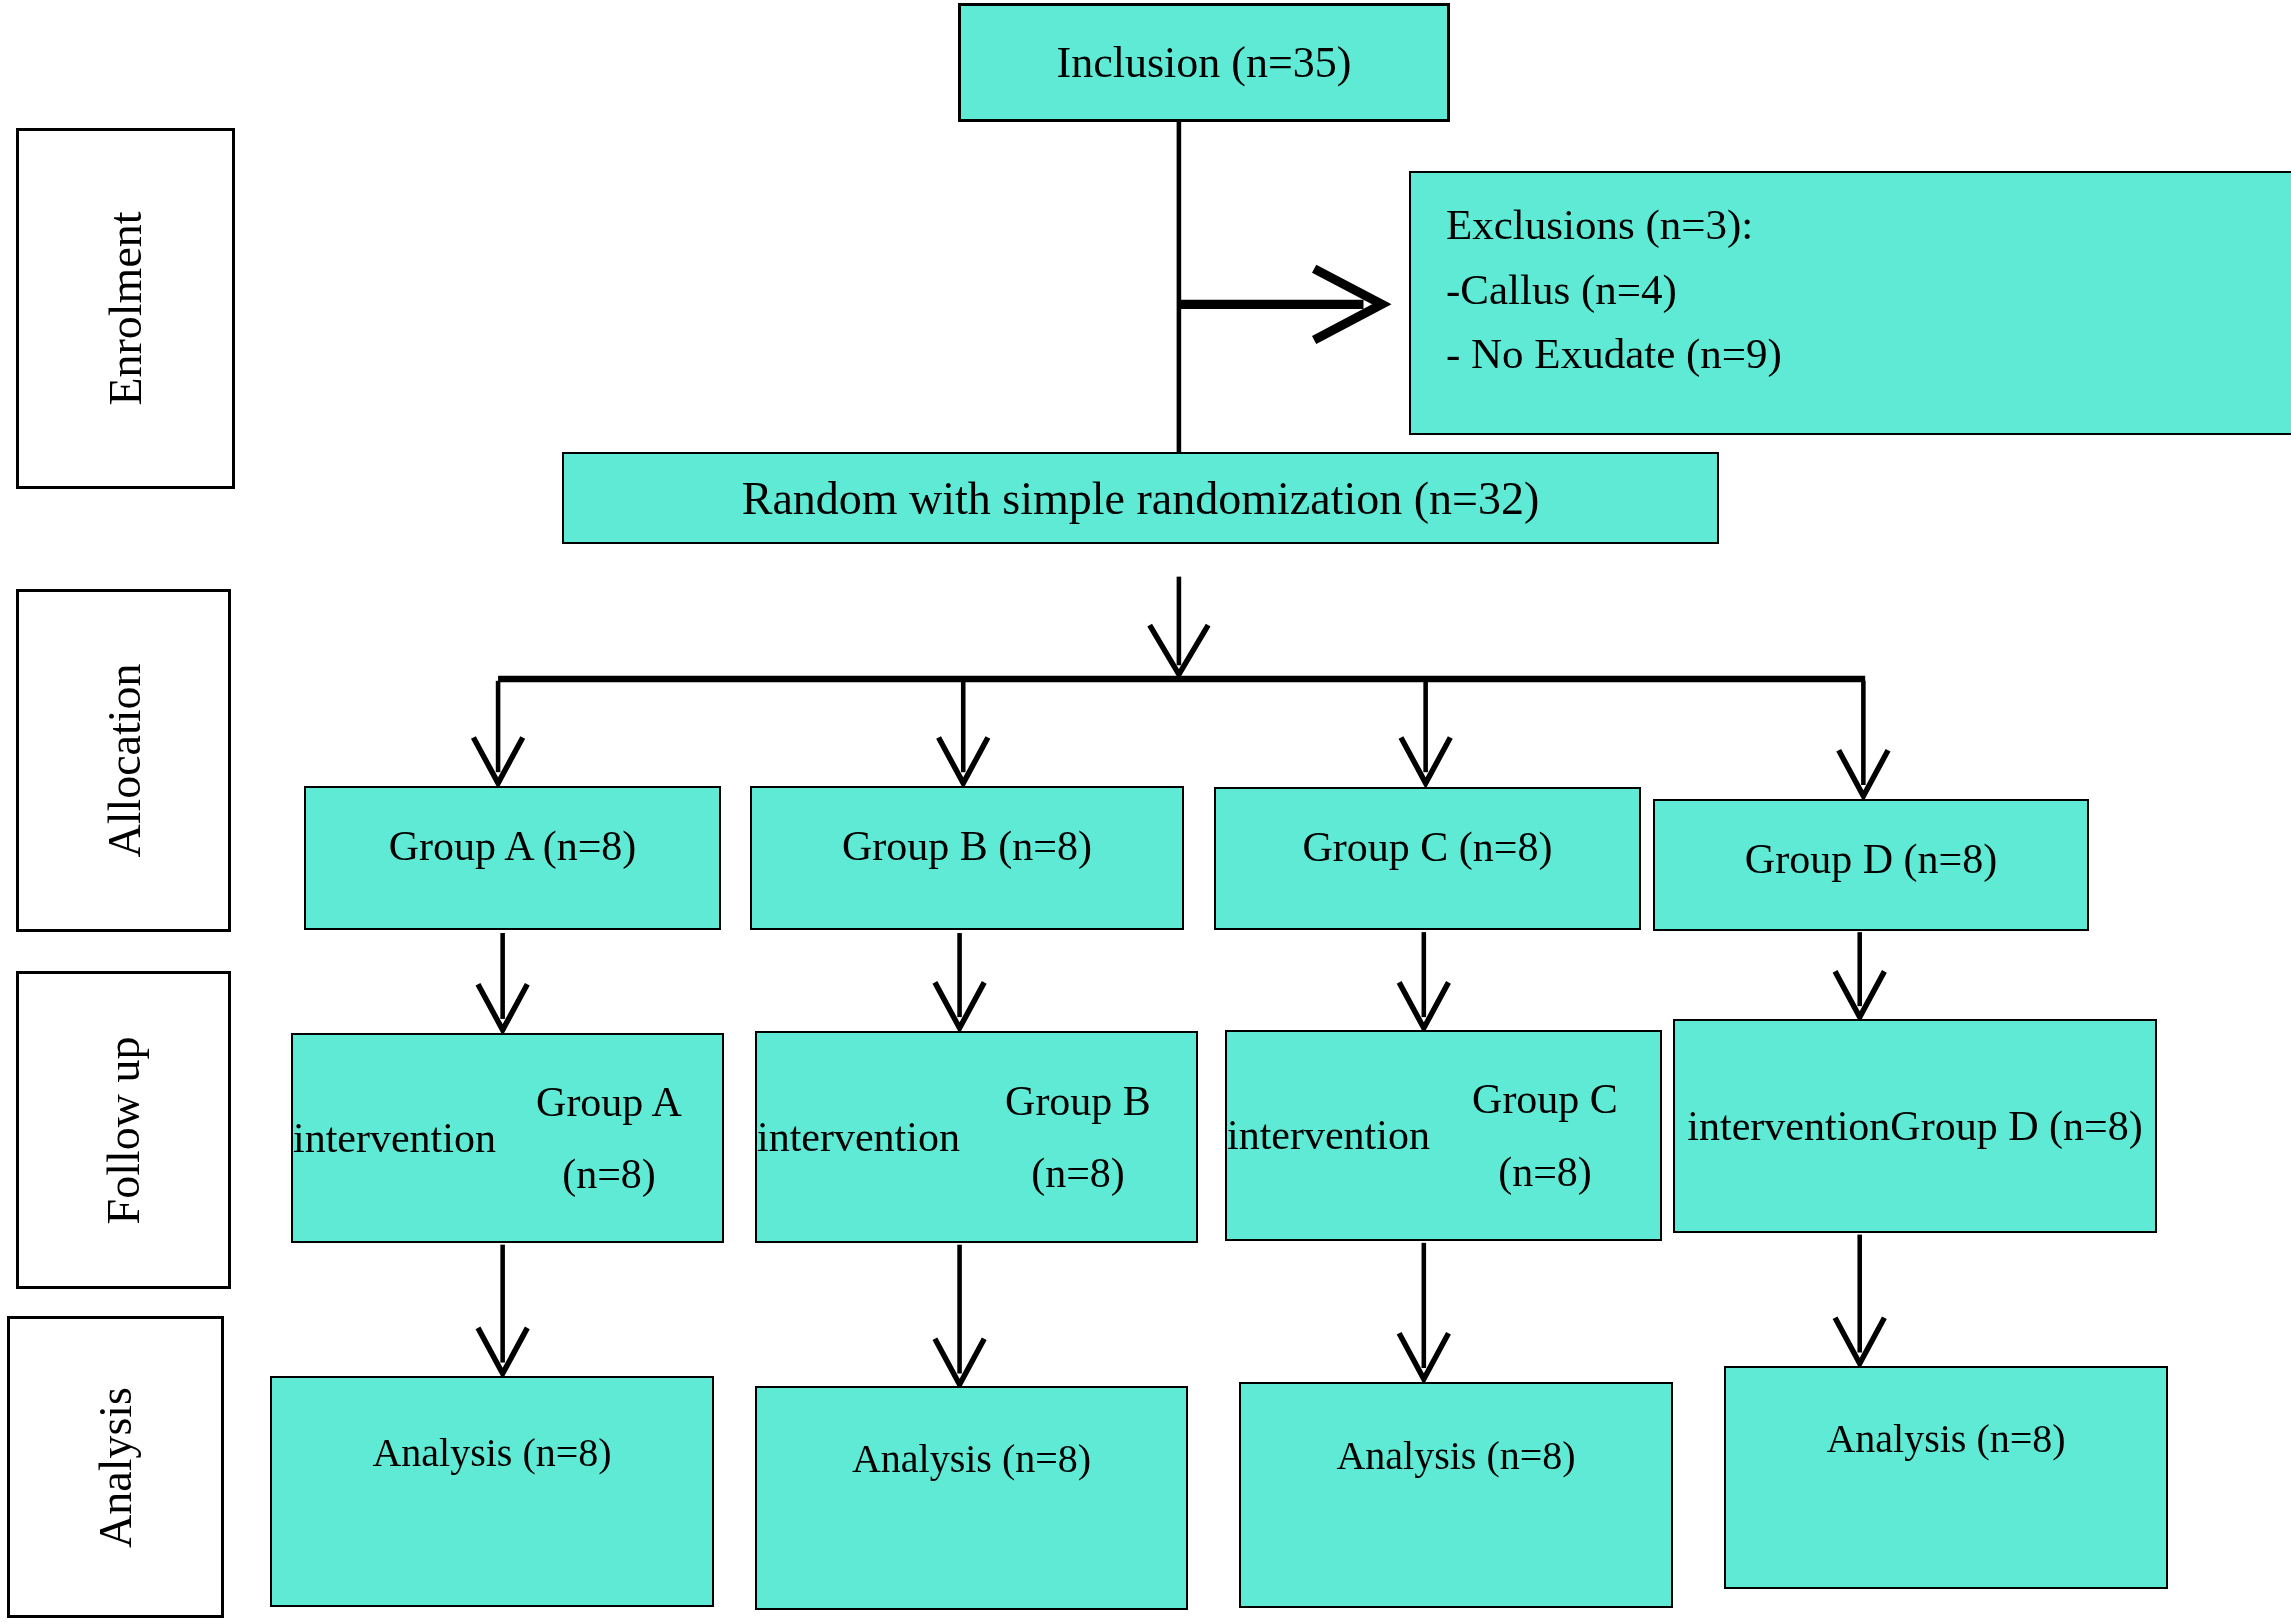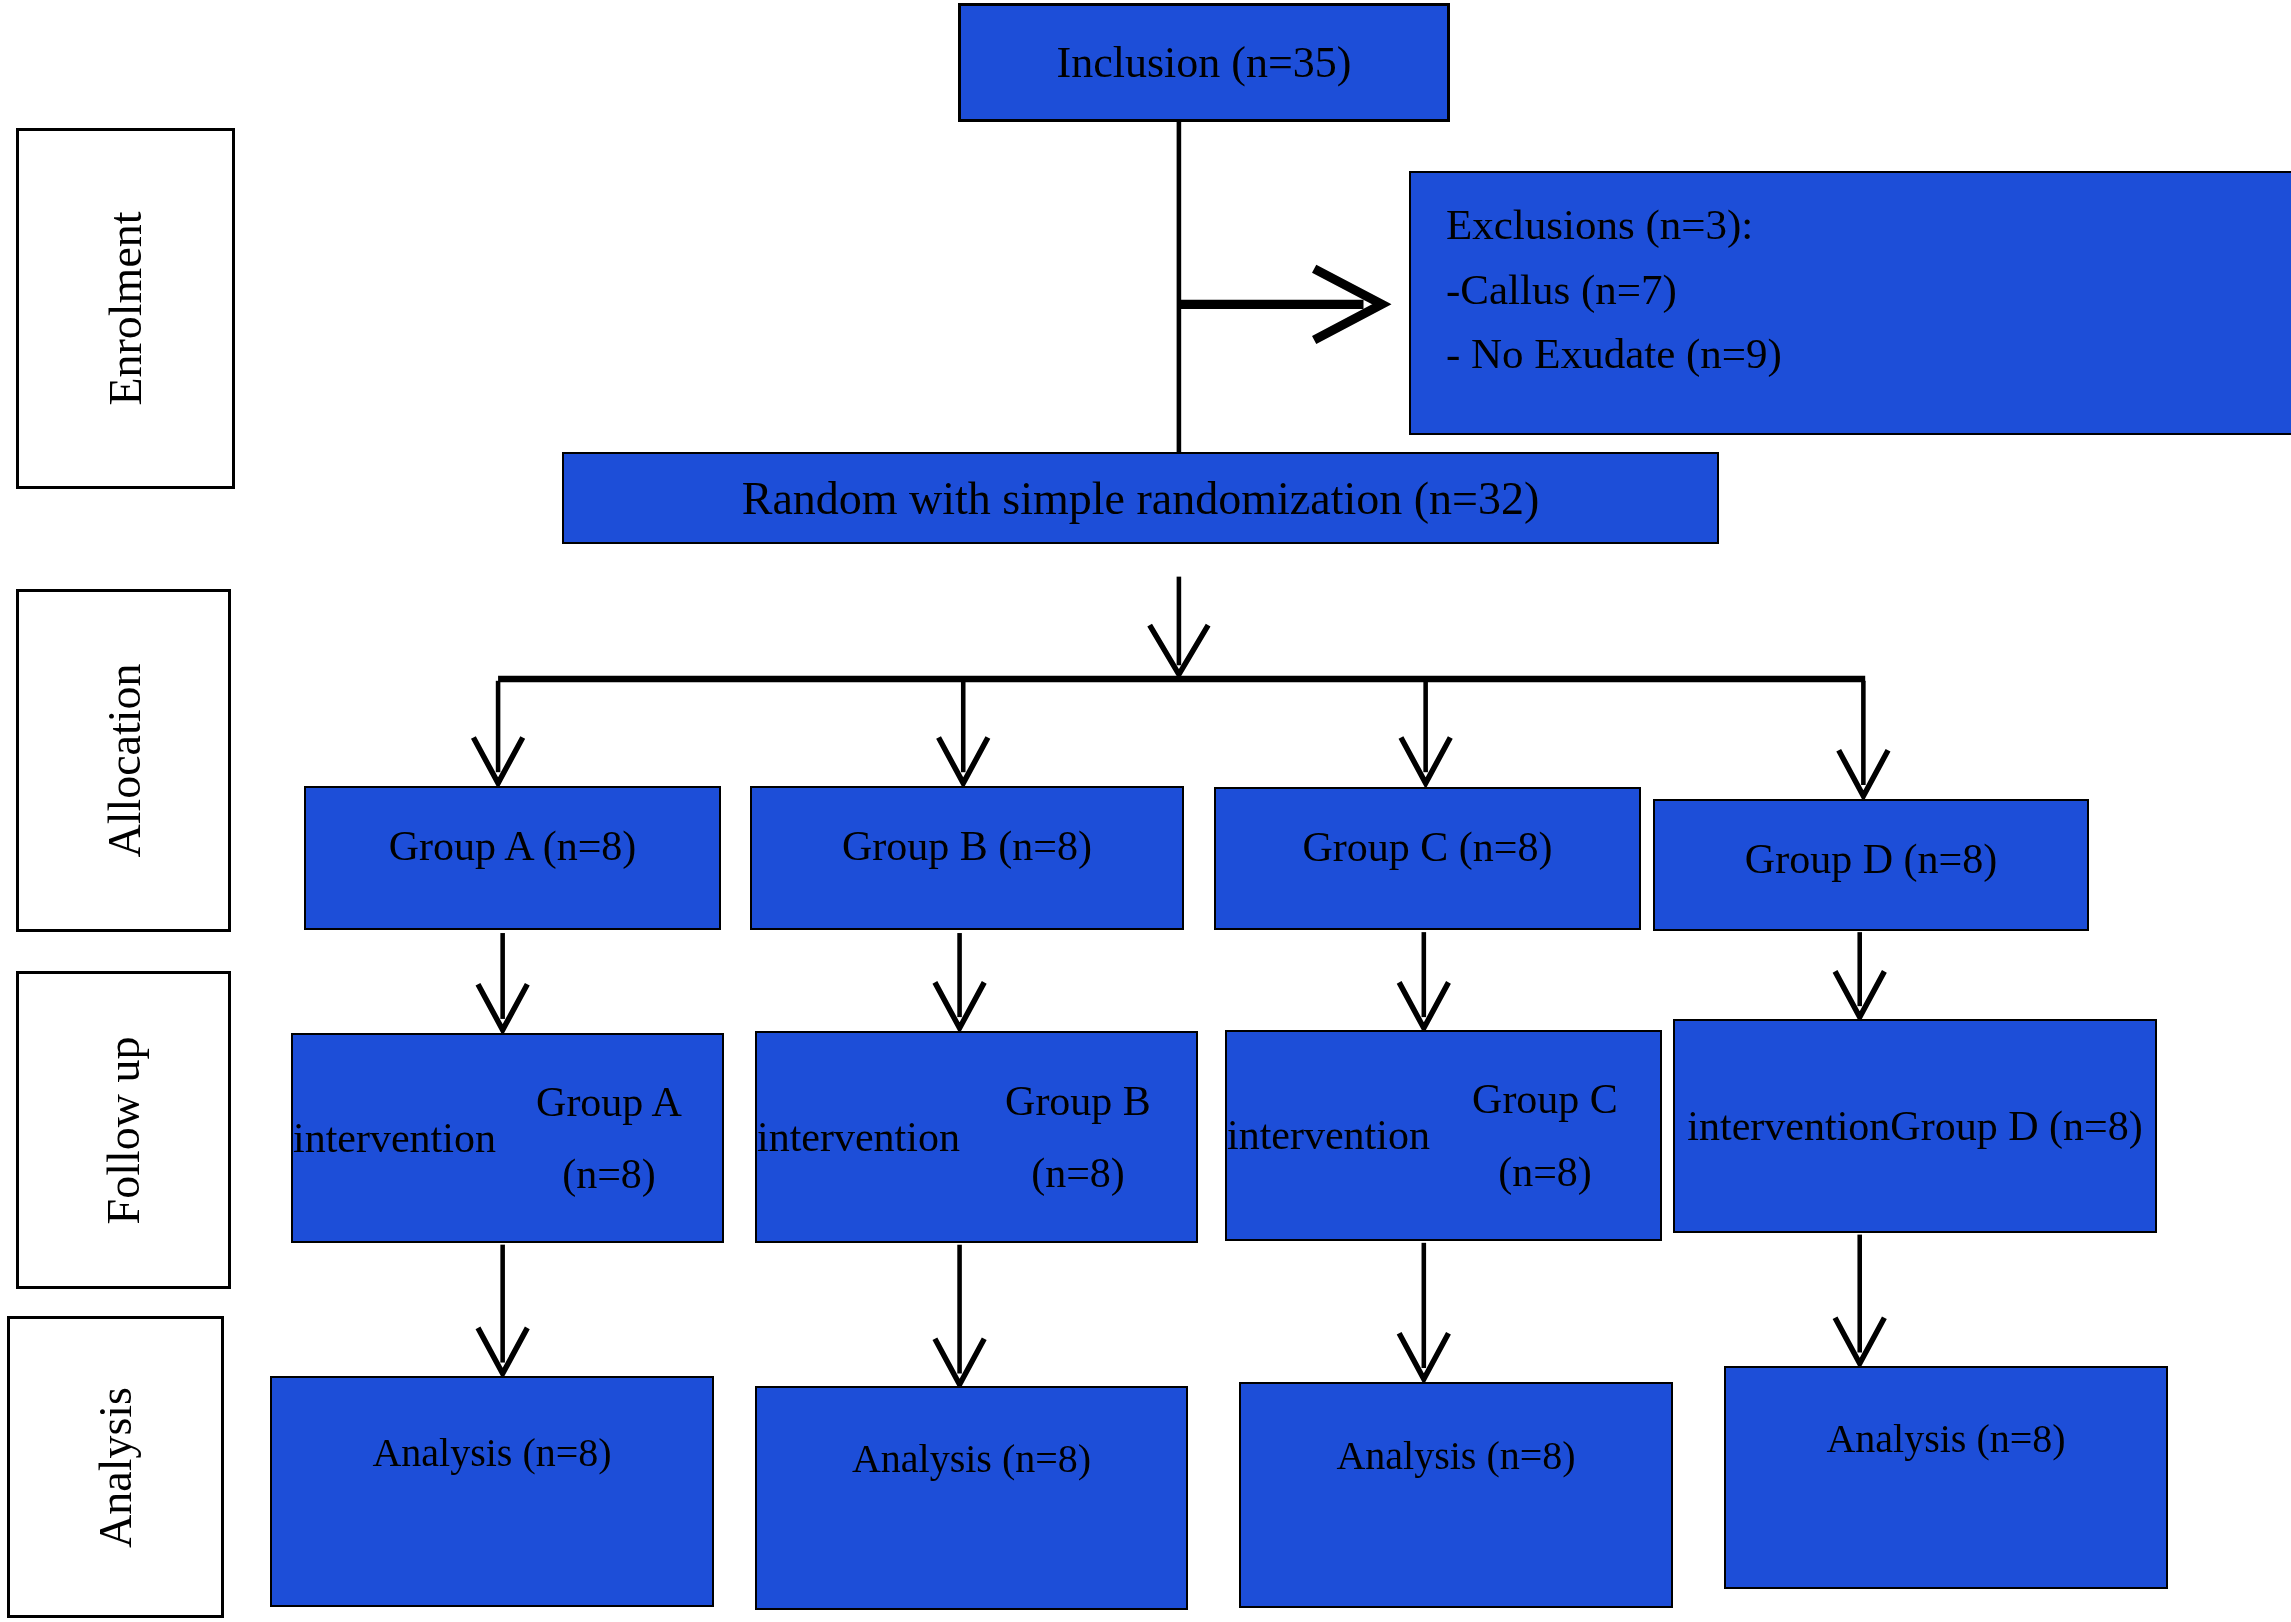--- a/index.html
+++ b/index.html
@@ -18,21 +18,21 @@
   }
   #connectors {
     position: absolute;
     top: 0; left: 0;
     z-index: 1;
   }
   .box {
     position: absolute;
     box-sizing: border-box;
     border: 2.7px solid #000000;
-    background: #1d4ed8;
+    background: #5eead4;
     z-index: 2;
     display: flex;
     align-items: center;
     justify-content: center;
     text-align: center;
   }
   .stage-box {
     position: absolute;
     box-sizing: border-box;
     border: 3.7px solid #000000;
@@ -135,21 +135,21 @@
     <span class="vtext">Analysis</span>
   </div>
 
   <div class="box inclusion-box">
     <span>Inclusion (n=35)</span>
   </div>
 
   <div class="box exclusions-box">
     <div>
       <span class="xline">Exclusions (n=3):</span>
-      <span class="xline">-Callus (n=7)</span>
+      <span class="xline">-Callus (n=4)</span>
       <span class="xline">- No Exudate (n=9)</span>
     </div>
   </div>
 
   <div class="box randomization-box">
     <span>Random with simple randomization (n=32)</span>
   </div>
 
   <div class="box group-a">
     <span>Group A (n=8)</span>

